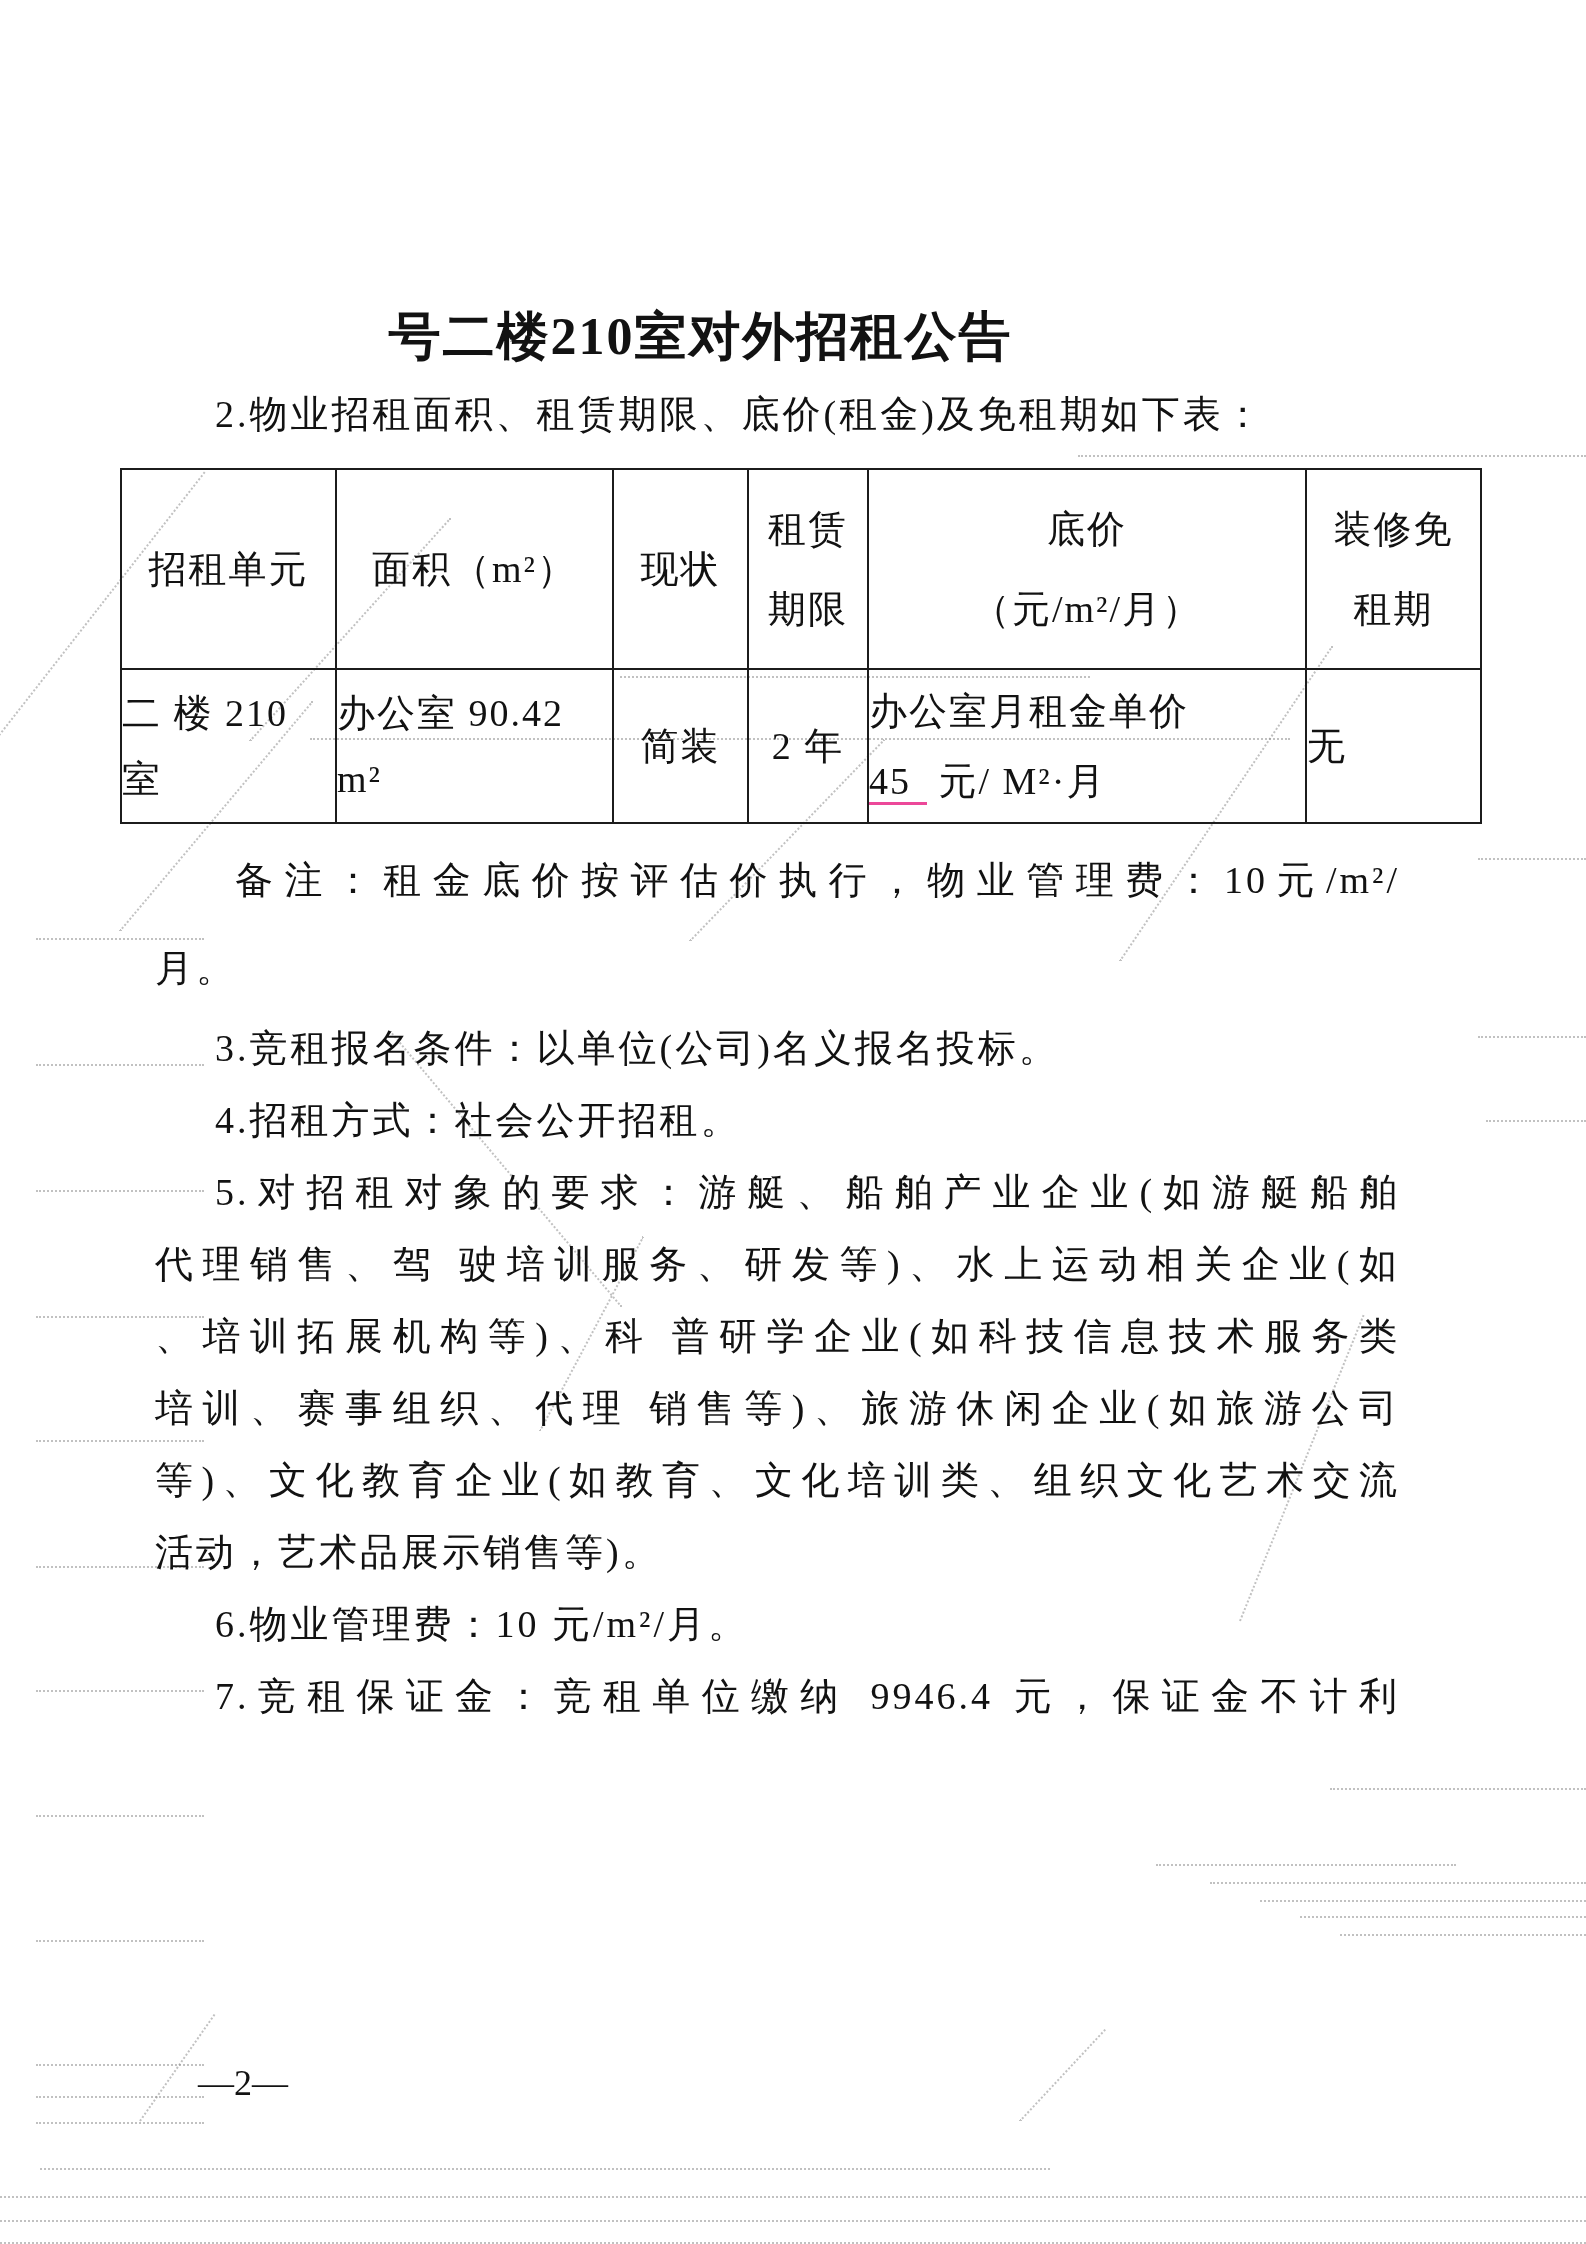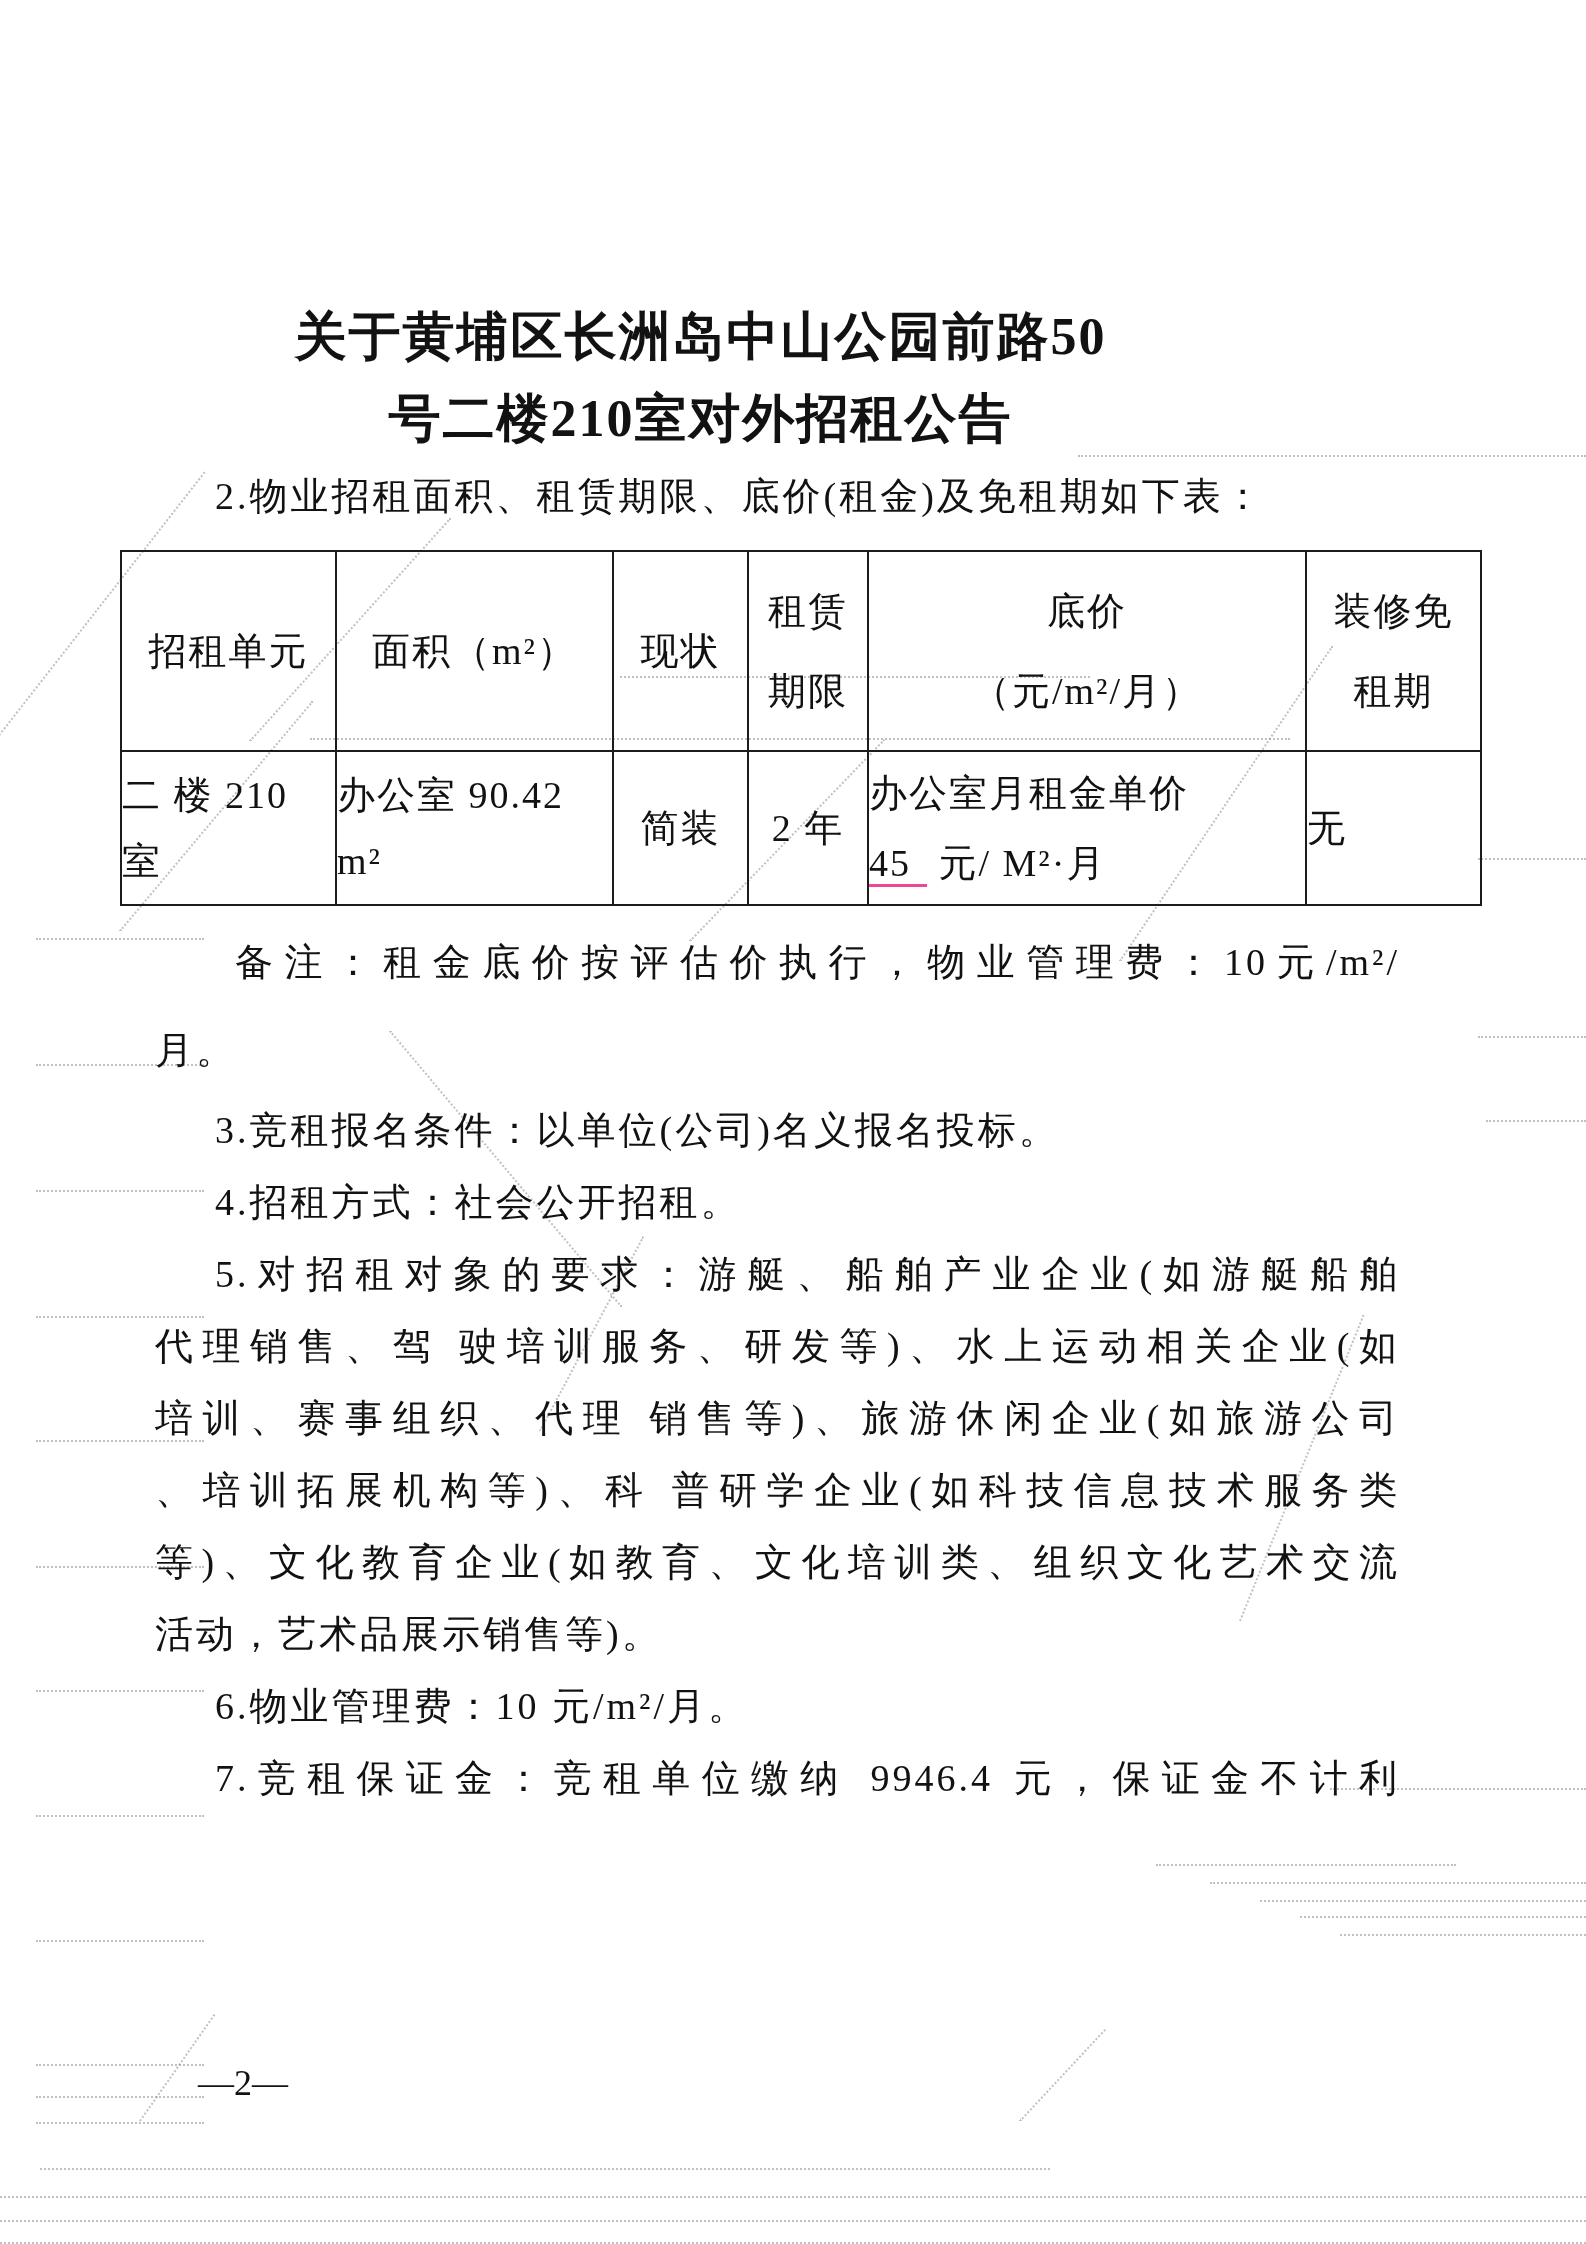--- a/index.html
+++ b/index.html
@@ -146,21 +146,20 @@
   <i class="art" style="top:940px;left:690px;width:280px;transform:rotate(-46deg)"></i>
   <i class="art" style="top:960px;left:1120px;width:380px;transform:rotate(-56deg)"></i>
   <i class="art" style="top:1430px;left:540px;width:220px;transform:rotate(-62deg)"></i>
   <i class="art" style="top:1620px;left:1240px;width:330px;transform:rotate(-68deg)"></i>
   <i class="art" style="top:2120px;left:140px;width:130px;transform:rotate(-55deg)"></i>
   <i class="art" style="top:2120px;left:1020px;width:125px;transform:rotate(-47deg)"></i>
 
   <div class="content">
 
     <div class="doc-title">
-      <div>关于黄埔区长洲岛中山公园前路50</div>
       <div>号二楼210室对外招租公告</div>
     </div>
 
 
     <div class="line indent">2.物业招租面积、租赁期限、底价(租金)及免租期如下表：</div>
 
     <table class="rent">
       <colgroup>
         <col class="c1">
           <col class="c2">
@@ -210,22 +209,22 @@
     <div class="note-block">
       <div class="line note-indent jl">备注：租金底价按评估价执行，物业管理费：10元/m²/</div>
       <div class="line">月。</div>
     </div>
 
     <div class="line indent">3.竞租报名条件：以单位(公司)名义报名投标。</div>
     <div class="line indent">4.招租方式：社会公开招租。</div>
 
     <div class="line jl indent">5.对招租对象的要求：游艇、船舶产业企业(如游艇船舶</div>
     <div class="line jl">代理销售、驾 驶培训服务、研发等)、水上运动相关企业(如</div>
+    <div class="line jl">、培训拓展机构等)、科 普研学企业(如科技信息技术服务类</div>
     <div class="line jl">培训、赛事组织、代理 销售等)、旅游休闲企业(如旅游公司</div>
-    <div class="line jl">、培训拓展机构等)、科 普研学企业(如科技信息技术服务类</div>
     <div class="line jl">等)、文化教育企业(如教育、文化培训类、组织文化艺术交流</div>
     <div class="line">活动，艺术品展示销售等)。</div>
 
     <div class="line indent">6.物业管理费：10 元/m²/月。</div>
     <div class="line jl indent">7.竞租保证金：竞租单位缴纳 9946.4 元，保证金不计利</div>
 
   </div>
 
   <div class="footer">—2—</div>
 

